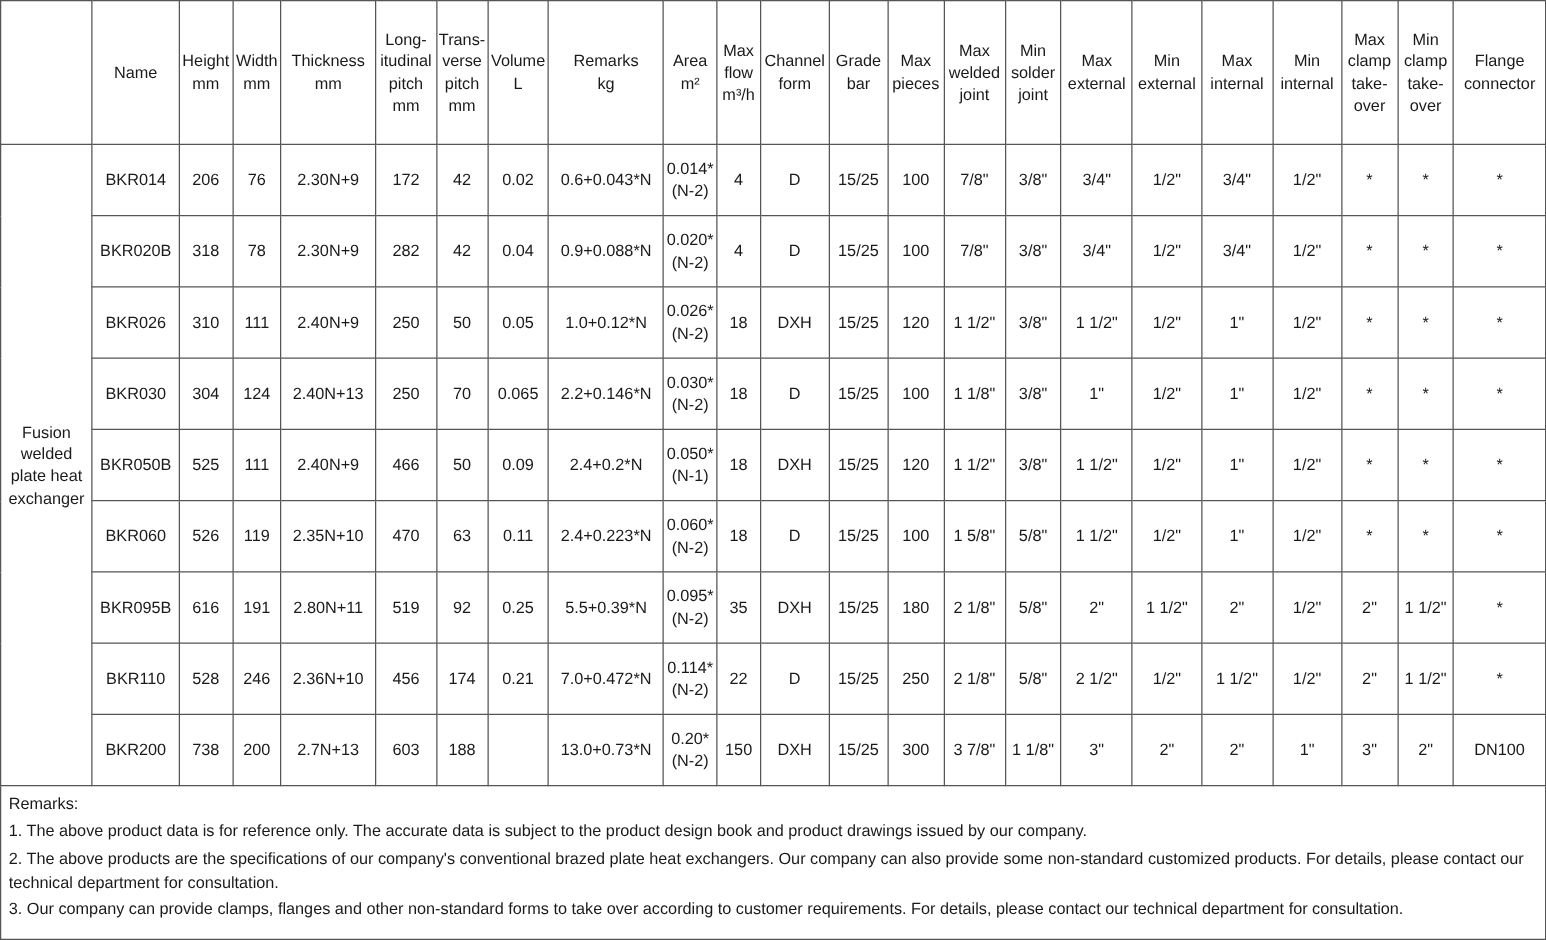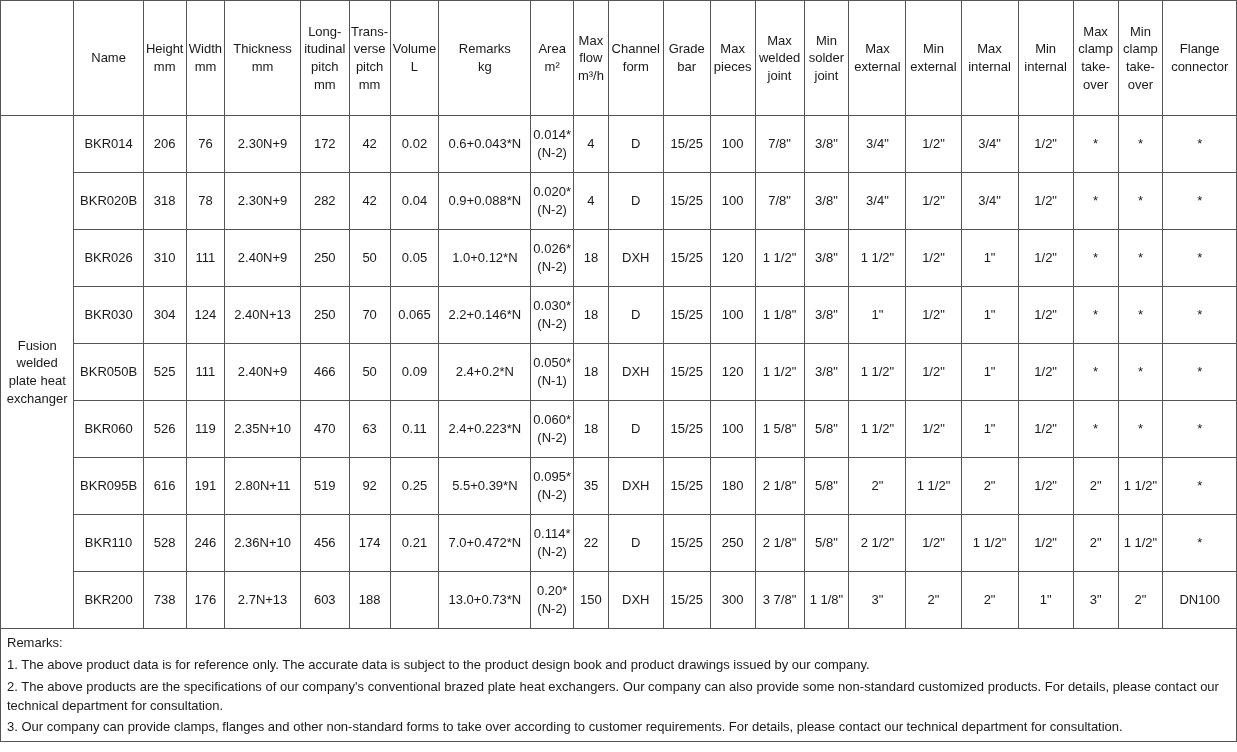--- a/index.html
+++ b/index.html
@@ -69,21 +69,21 @@
   col.c-mini   { width: 54px; }
   col.c-mct    { width: 44px; }
   col.c-mnct   { width: 44px; }
   col.c-flange { width: 72px; }
 
   .remarks {
     border: 1px solid #555;
     border-top: none;
     width: 1237px;
     box-sizing: border-box;
-    padding: 5px 6px 4px 6px;
+    padding: 5px 6px 14px 6px;
     font-size: 13px;
     line-height: 1.45;
   }
   .remarks p {
     margin: 0 0 3px 0;
   }
   .remarks p:last-child { margin-bottom: 0; }
 </style>
 </head>
 <body>
@@ -407,21 +407,21 @@
         <td>1/2"</td>
         <td>1 1/2"</td>
         <td>1/2"</td>
         <td>2"</td>
         <td>1 1/2"</td>
         <td>*</td>
       </tr>
       <tr>
         <td>BKR200</td>
         <td>738</td>
-        <td>176</td>
+        <td>200</td>
         <td>2.7N+13</td>
         <td>603</td>
         <td>188</td>
         <td></td>
         <td>13.0+0.73*N</td>
         <td>0.20*(N-2)</td>
         <td>150</td>
         <td>DXH</td>
         <td>15/25</td>
         <td>300</td>

